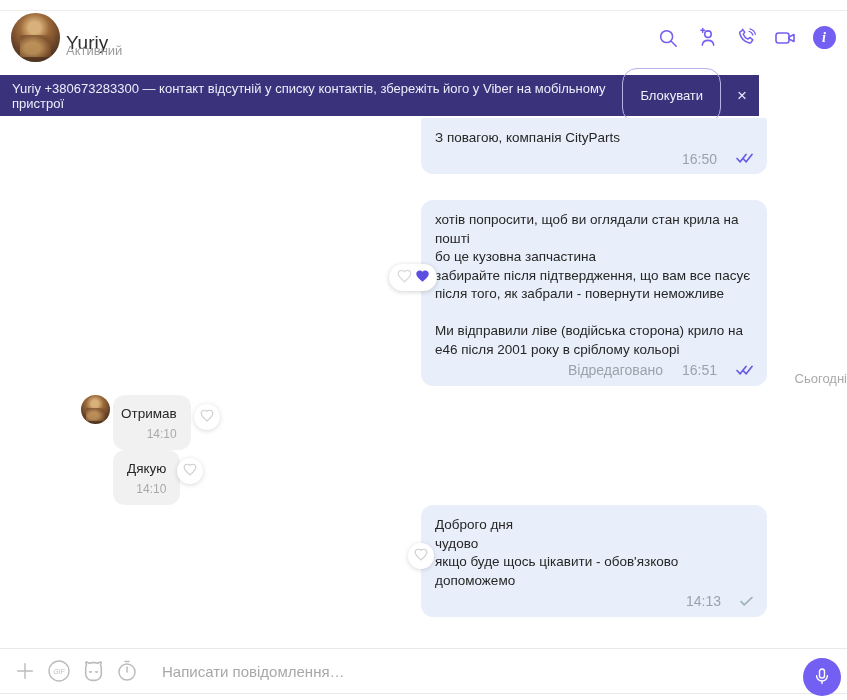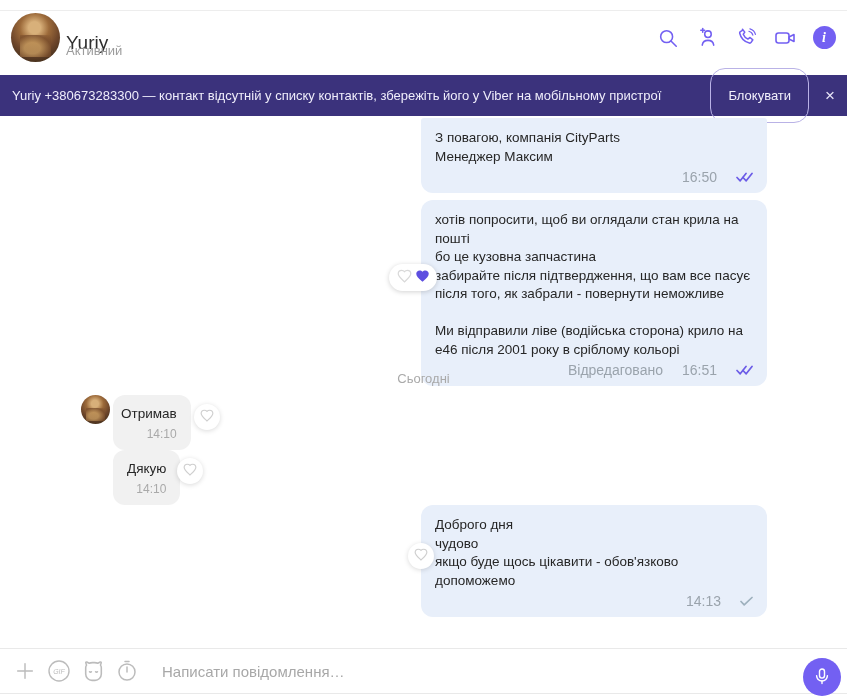--- a/index.html
+++ b/index.html
@@ -18,40 +18,40 @@
   .hdr-status { position:absolute; left:66px; top:43px; font-size:13px; color:#9b9b9b; }
   .hdr-icons { position:absolute; right:10px; top:0; height:75px; display:flex; align-items:center; gap:13px; }
   .hicon { width:26px; height:26px; display:flex; align-items:center; justify-content:center;
            background:none; border:none; cursor:pointer; color:#7360f2; }
   .hicon svg { display:block; }
   .info-circle { width:23px; height:23px; border-radius:50%; background:#7360f2; color:#fff;
            display:flex; align-items:center; justify-content:center; font-size:14px; font-weight:bold;
            font-family:"Liberation Serif",serif; font-style:italic; }
 
   
-  .banner { position:absolute; top:75px; left:0; width:847px; height:41px; background:#3b327c;
+  .banner { position:absolute; top:75px; left:0; width:759px; height:41px; background:#3b327c;
             display:flex; align-items:center; padding:0 12px; }
   .banner-text { flex:1; color:#efedfb; font-size:13px; }
   .block-btn { border:1px solid #b9b2e6; background:transparent; color:#f2f0fc; font-size:13px;
             padding:19px 17px; border-radius:15px; cursor:pointer; margin-right:16px; white-space:nowrap; }
   .banner-close { background:none; border:none; color:#e8e5f8; font-size:17px; cursor:pointer; line-height:1; }
 
   
   .bubble { position:absolute; border-radius:12px; font-size:13.5px; line-height:18.5px; color:#262626; }
   .bubble.out { width:346px; right:80px; background:#e8effa; padding:11px 14px 6px; }
   .bubble.out.clipped { border-radius:3px 3px 12px 12px; }
   .bubble.in { left:113px; background:#f1f1f1; padding:10px 14px 7px; }
   .msg-line { min-height:18.5px; }
   .meta { text-align:right; font-size:14px; color:#9aa3ac; margin-top:2px;
           display:flex; justify-content:flex-end; align-items:center; gap:19px; }
   .checks { display:inline-flex; }
   .checks svg { display:block; }
   .avatar.sm { position:absolute; left:81px; top:395px; width:29px; height:29px; }
   .in-time { text-align:right; font-size:12px; color:#a9a9a9; margin-top:1px; }
-  .divider { position:absolute; top:371px; left:0; width:847px; text-align:center;
+  .divider { position:absolute; top:371px; left:0; width:847px; text-align:right;
              font-size:13px; color:#a9a9a9; }
 
   .reaction-pill { position:absolute; left:389px; top:264px; width:48px; height:27px; background:#fff;
              border-radius:14px; box-shadow:0 1px 5px rgba(0,0,0,.18); display:flex; align-items:center;
              justify-content:center; gap:3px; cursor:pointer; border:none; }
   .heart-btn { position:absolute; width:26px; height:26px; border-radius:50%; background:#fff;
              box-shadow:0 1px 5px rgba(0,0,0,.15); display:flex; align-items:center; justify-content:center;
              cursor:pointer; border:none; }
 
   
@@ -112,21 +112,20 @@
   </div>
 
   <div class="banner">
     <span class="banner-text">Yuriy +380673283300 — контакт відсутній у списку контактів, збережіть його у Viber на мобільному пристрої</span>
     <button class="block-btn">Блокувати</button>
     <button class="banner-close">×</button>
   </div>
 
   <div class="bubble out clipped" style="top:118px;">
     <div class="msg-line">З повагою, компанія CityParts</div>
-    <div class="msg-line">Менеджер Максим</div>
     <div class="meta">
       <span>16:50</span>
       <span class="checks">
         <svg width="17" height="11" viewBox="0 0 17 11" fill="none" stroke="#6b5ce7" stroke-width="1.7" stroke-linecap="round" stroke-linejoin="round">
           <path d="M1 5.5L4.2 8.8 10 1.5"></path>
             <path d="M7 5.5l3.2 3.3L16 1.5"></path>
         </svg>
       </span>
     </div>
   </div>

